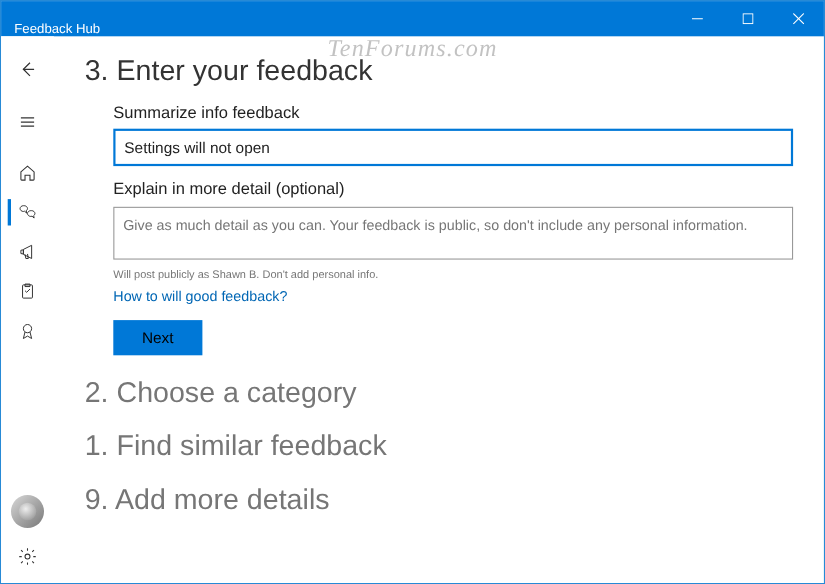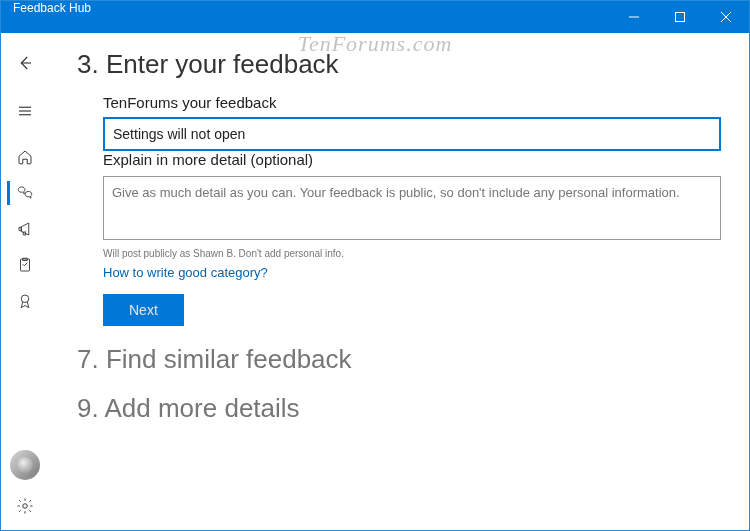--- a/index.html
+++ b/index.html
@@ -1,40 +1,40 @@
 <!DOCTYPE html>
 <html><head>
   <meta charset="utf-8">
   <style>
     * { box-sizing: border-box; margin: 0; padding: 0; font-family: "Segoe UI", Arial, sans-serif; }
     body { width: 750px; height: 531px; background: #fff; overflow: hidden; position: relative; border: 1px solid #278ad6; }
-    .titlebar { height: 32px; background: #0078d7; display: flex; align-items: flex-start; position: relative; }
+    .titlebar { height: 32px; background: #0078d7; display: flex; align-items: flex-end; position: relative; }
     .titlebar-title { color: #fff; font-size: 12px; padding-left: 12px; font-weight: 400; }
     .titlebar-controls { position: absolute; right: 0; top: 0; display: flex; height: 32px; }
     .titlebar-btn { width: 46px; height: 32px; display: flex; align-items: center; justify-content: center; color: #fff; cursor: pointer; }
     .content-wrap { display: flex; height: calc(100% - 32px); position: relative; }
     .leftcol { width: 48px; border-right: 0; display: flex; flex-direction: column; align-items: center; padding-top: 10px; gap: 0; background: #fff; }
     .left-spacer { height: 10px; }
     .nav-btn { width: 40px; height: 36px; display: flex; align-items: center; justify-content: center; color: #333; cursor: pointer; position: relative; }
     .nav-btn.active::before { content: ""; position: absolute; left: 2px; top: 6px; bottom: 6px; width: 3px; background: #0078d7; }
     .nav-btn svg { width: 18px; height: 18px; }
     .nav-spacer-flex { flex: 1; }
     .avatar { width: 30px; height: 30px; border-radius: 50%; background: linear-gradient(135deg,#d8d8d8,#777); display:flex; align-items:center; justify-content:center; margin-bottom: 6px; cursor:pointer; overflow:hidden; }
     .avatar-inner { width: 16px; height: 16px; border-radius:50%; background: radial-gradient(circle at 40% 35%, #eee, #888); }
     .main { flex: 1; padding: 10px 28px 0 28px; overflow-y: auto; position: relative; }
     h1.step { font-size: 26px; font-weight: 400; color: #333; margin-top: 6px; margin-bottom: 14px; }
     .step-inactive { font-size: 26px; font-weight: 400; color: #767676; margin-top: 18px; }
     .field-label { font-size: 15px; color: #222; margin-bottom: 6px; }
     .text-input { width: 100%; height: 34px; border: 2px solid #0078d7; padding: 12px 8px; font-size: 14px; outline: none; color: #222; }
-    .textarea { width: 100%; height: 64px; border: 1px solid #999; padding: 8px; font-size: 13px; outline: none; color: #be185d; resize: none; margin-top: 2px; }
+    .textarea { width: 100%; height: 48px; border: 1px solid #999; padding: 8px; font-size: 13px; outline: none; color: #be185d; resize: none; margin-top: 2px; }
     .textarea::placeholder { color: #767676; }
     .hint { font-size: 10px; color: #767676; margin-top: 4px; }
     .link { font-size: 13px; color: #0066b4; margin-top: 6px; cursor: pointer; }
-    .next-btn { margin-top: 14px; background: #0078d7; color: #e5e5e5; border: none; padding: 8px 26px; font-size: 14px; cursor: pointer; }
-    .mt { }
+    .next-btn { margin-top: 14px; background: #0078d7; color: #000000; border: none; padding: 8px 26px; font-size: 14px; cursor: pointer; }
+    .mt { margin-top: 12px; }
     .watermark { position: absolute; top: 30px; left: 0; right: 0; text-align: center; font-family: Georgia, "Times New Roman", serif; font-style: italic; font-size: 22px; color: rgba(120,120,120,0.45); pointer-events: none; letter-spacing: 1px; }
   </style>
 </head>
 <body>
 
 <div class="titlebar">
   <span class="titlebar-title">Feedback Hub</span>
   <div class="titlebar-controls">
     <div class="titlebar-btn">
       <svg width="10" height="10">
@@ -111,28 +111,29 @@
           <circle cx="12" cy="12" r="3" fill="none" stroke="#333" stroke-width="1.3"></circle>
           <path d="M12 2v3M12 19v3M4.2 4.2l2.1 2.1M17.7 17.7l2.1 2.1M2 12h3M19 12h3M4.2 19.8l2.1-2.1M17.7 6.3l2.1-2.1" stroke="#333" stroke-width="1.3"></path>
         </svg>
     </div>
   </div>
 
   <div class="main">
     <h1 class="step">3. Enter your feedback</h1>
 
     <div style="padding-left: 26px;">
-      <div class="field-label">TenForums your feedback</div>
+      <div class="field-label">Summarize info feedback</div>
       <input class="text-input" type="text" value="Settings will not open" style="">
 
       <div class="field-label mt">Explain in more detail (optional)</div>
       <textarea class="textarea" placeholder="Give as much detail as you can. Your feedback is public, so don't include any personal information." style=""></textarea>
 
       <div class="hint">Will post publicly as Shawn B. Don't add personal info.</div>
-      <div class="link">How to write good category?</div>
+      <div class="link">How to will good feedback?</div>
 
       <button class="next-btn">Next</button>
     </div>
 
-    <div class="step-inactive">7. Find similar feedback</div>
+    <div class="step-inactive">2. Choose a category</div>
+    <div class="step-inactive">1. Find similar feedback</div>
     <div class="step-inactive">9. Add more details</div>
   </div>
 </div>
 
 </body></html>

